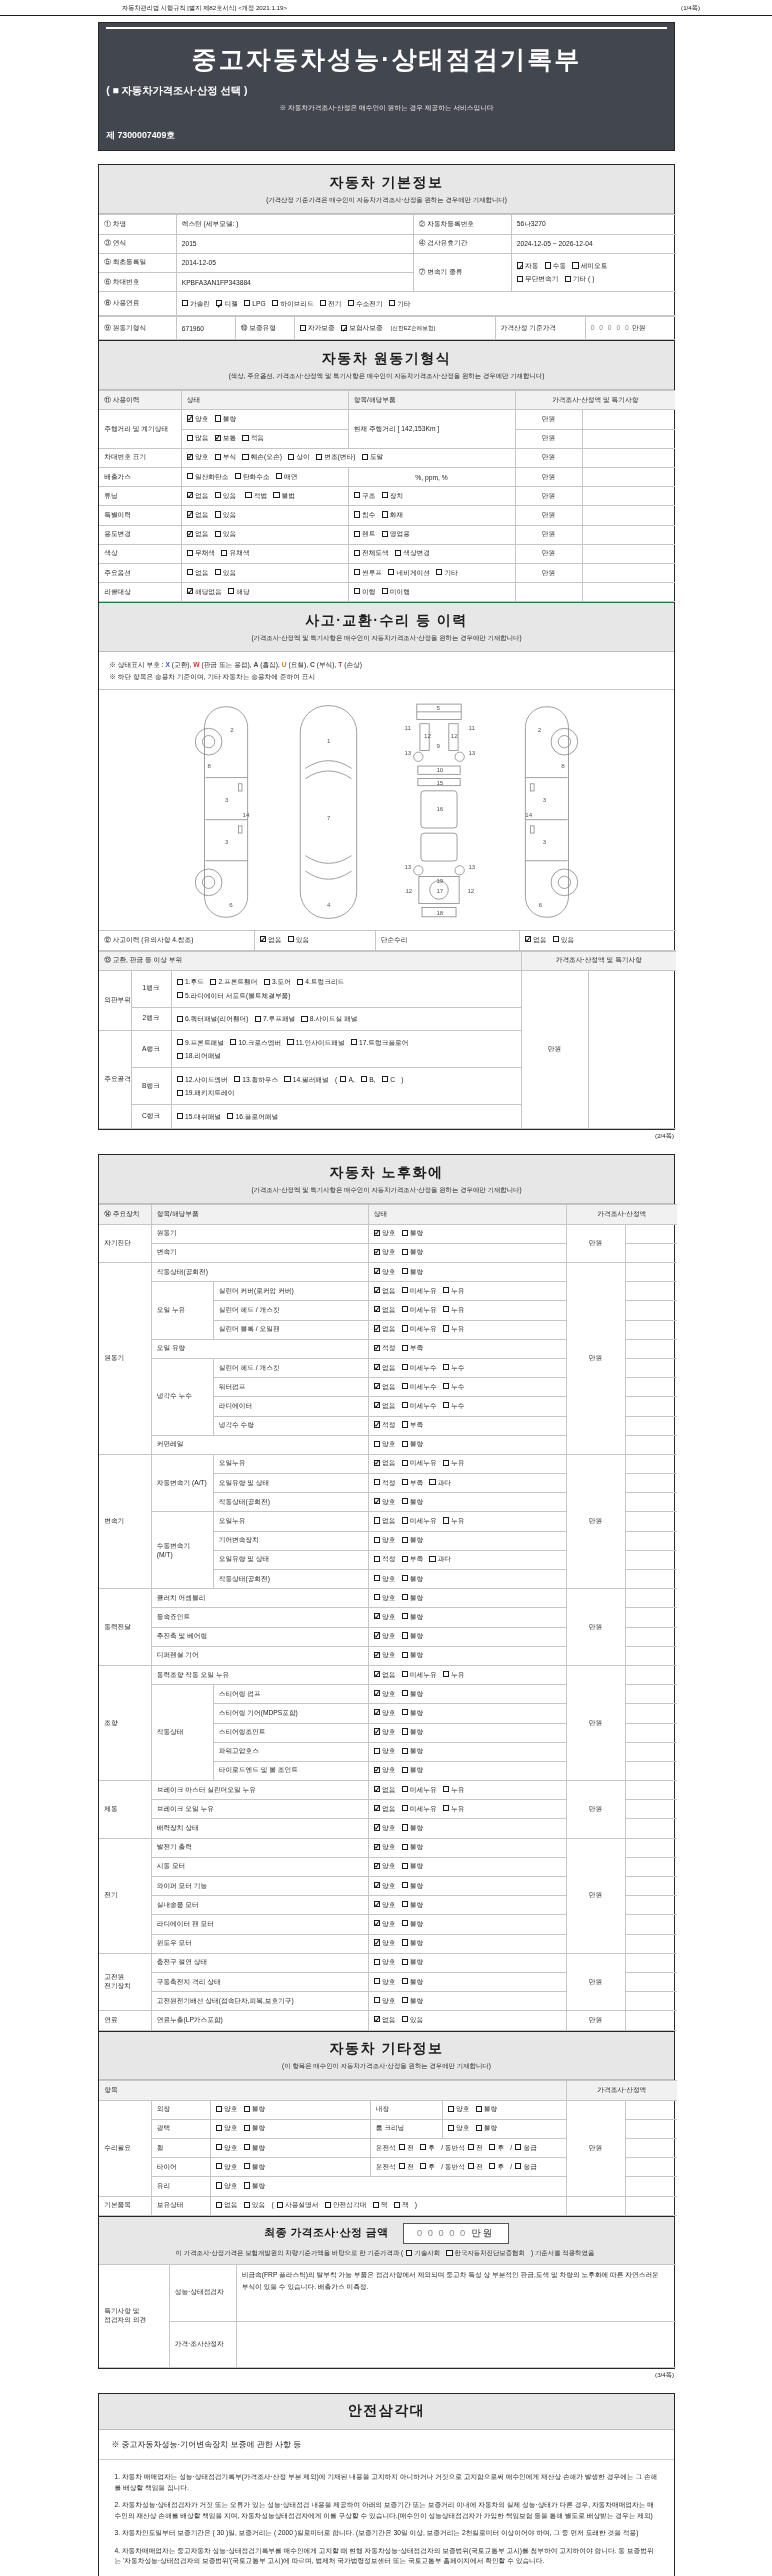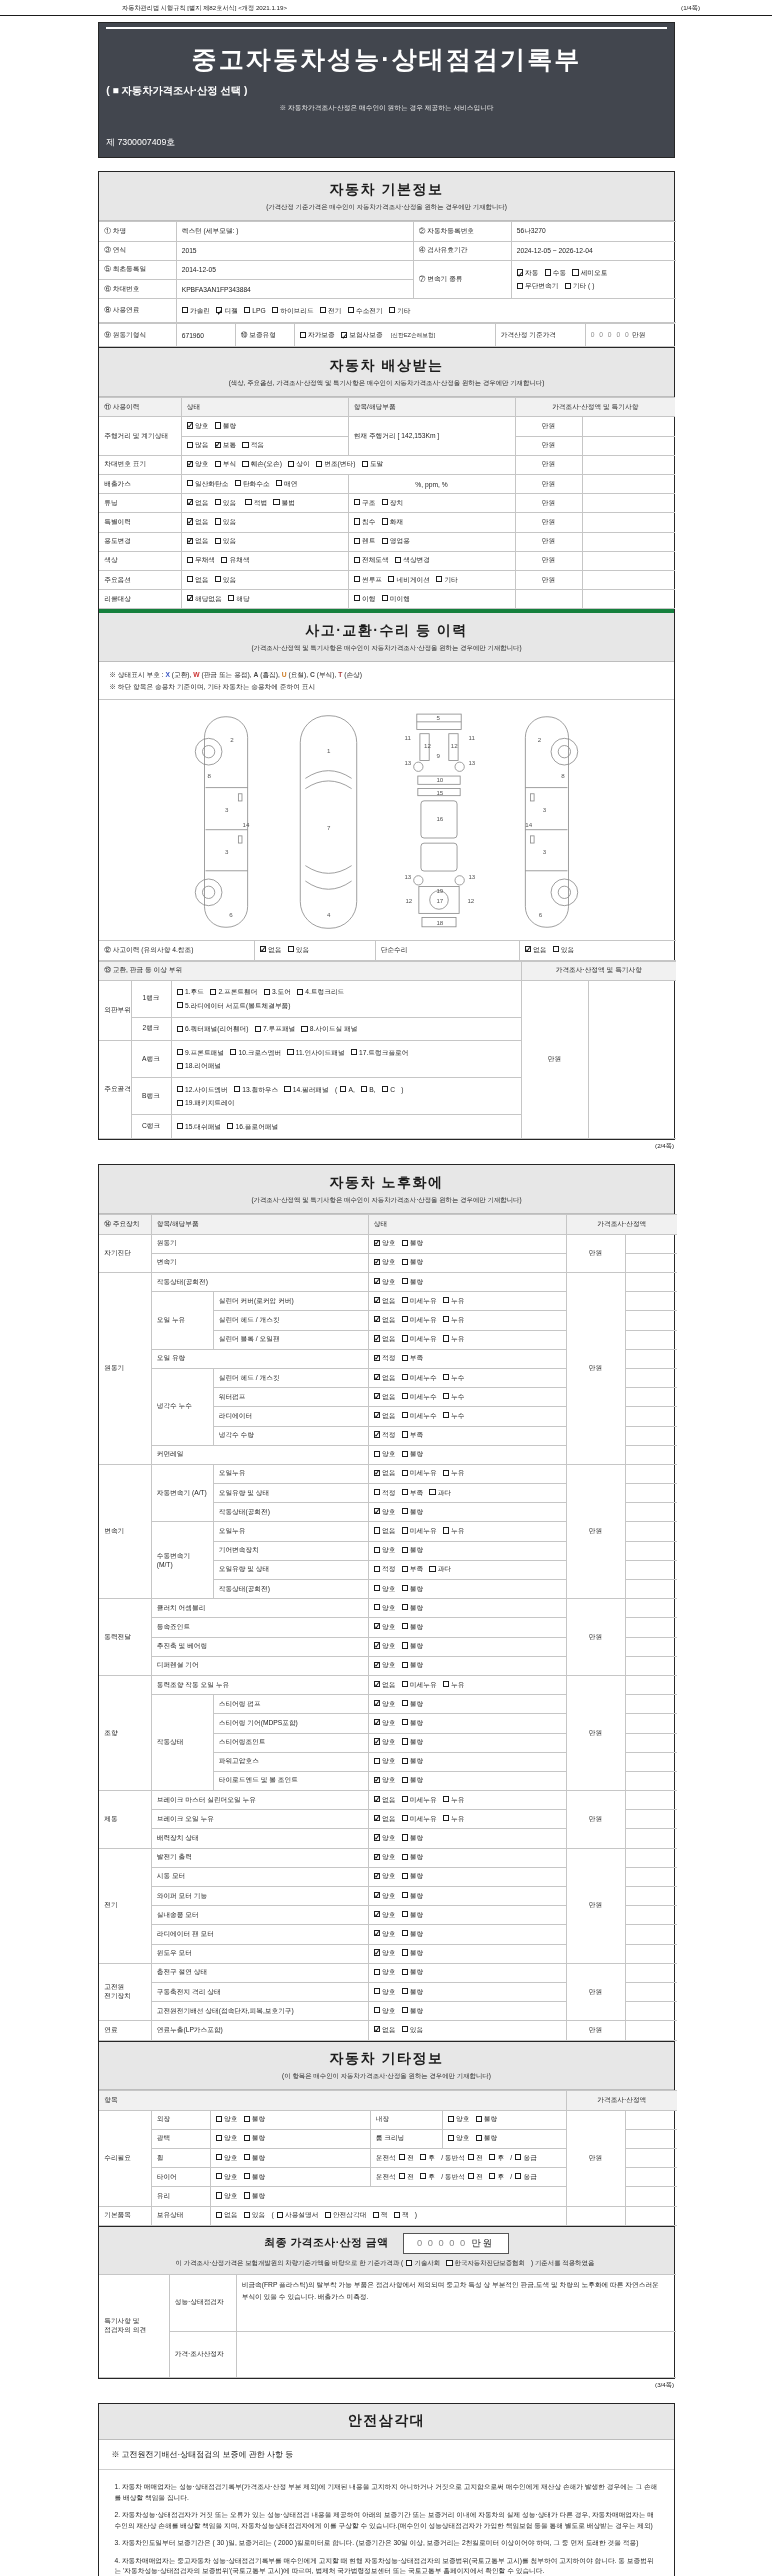--- a/index.html
+++ b/index.html
@@ -7,21 +7,21 @@
 body{width:773px;background:#fff;color:#1b1b1b;font-family:"Liberation Sans",sans-serif;font-size:6.7px}
 .topbar{display:flex;justify-content:space-between;align-items:flex-end;padding:4.1px 73px 1.5px 122px;font-size:6.2px;border-bottom:1px solid #1b1b1b}
 .sheet{width:577px;margin:0 auto}
 .pagemark{text-align:right;font-size:6.2px;padding:2.6px 1px 0}
 .box{border:1.5px solid #262626;background:#fff;margin-top:13px}
 .mhead{background:#42464e;color:#fff;padding:4.1px 7.2px 8.2px;border:1.5px solid #262626;margin-top:6.2px}
 .stripe{height:2.6px;background:#fff;margin-bottom:13.4px}
 .mtitle{text-align:center;font-size:25px;font-weight:bold;letter-spacing:2.1px}
 .msub{font-size:10.3px;margin-top:8.2px;font-weight:bold}
 .mnote{text-align:center;font-size:6.7px;margin-top:6.2px;color:#eee}
-.mno{font-size:8.8px;font-weight:normal;margin-top:24px}
+.mno{font-size:8.8px;font-weight:bold;margin-top:17px}
 .band{background:#e7e7e7;text-align:center;padding:8.2px 5.2px;border-bottom:0.5px solid #bdbdbd}
 .bt{font-size:14px;font-weight:bold;letter-spacing:1.5px}
 .bn{font-size:6.4px;margin-top:4.6px}
 table{border-collapse:collapse;width:100%;table-layout:fixed}
 td{border:0.5px solid #c6c6c6;padding:4.6px 5.2px;vertical-align:middle;word-break:keep-all;overflow:hidden}
 table tr td:first-child{border-left:none}
 table tr td:last-child{border-right:none}
 td.hd{background:#f1f1f1}
 .c{text-align:center}
 .cb{display:inline-block;width:6.2px;height:6.2px;border:0.8px solid #1f1f1f;background:#fff;vertical-align:-0.5px;position:relative;margin-right:2.1px}
@@ -120,21 +120,21 @@
           <span class="checks"><span class="ci"><span class="cb"></span><span>자가보증</span></span><span class="ci"><span class="cb on"></span><span>보험사보증</span></span></span>
           <span class="sm">[신한EZ손해보험]</span>
         </td>
         <td><span>가격산정 기준가격</span></td>
         <td><span class="gray0">0 0 0 0 0</span> <span>만원</span></td>
       </tr>
     </tbody>
       </table>
 
     <div class="band" style="border-top:1px solid #262626">
-      <div class="bt">자동차 배상받는</div>
+      <div class="bt">자동차 원동기형식</div>
       <div class="bn">(색상, 주요옵션, 가격조사·산정액 및 특기사항은 매수인이 자동차가격조사·산정을 원하는 경우에만 기재합니다)</div>
     </div>
     <table>
       <colgroup>
           <col style="width:82px">
           <col style="width:167px">
           <col style="width:167px">
           <col style="width:67px">
           <col style="width:93px">
         </colgroup>
@@ -208,21 +208,21 @@
       <tr>
         <td><span>리콜대상</span></td>
         <td><span class="ci"><span class="cb on"></span><span>해당없음</span></span><span class="ci"><span class="cb"></span><span>해당</span></span></td>
         <td><span class="ci"><span class="cb"></span><span>이행</span></span><span class="ci"><span class="cb"></span><span>미이행</span></span></td>
         <td></td>
         <td class="bl"></td>
       </tr>
     </tbody>
       </table>
 
-    <div class="band" style="border-top:4px solid #15803d">
+    <div class="band" style="border-top:1px solid #15803d">
       <div class="bt">사고·교환·수리 등 이력</div>
       <div class="bn">(가격조사·산정액 및 특기사항은 매수인이 자동차가격조사·산정을 원하는 경우에만 기재합니다)</div>
     </div>
     <div class="legend">
       <div><span>※ 상태표시 부호 : </span><span style="color: rgb(58, 87, 198); font-weight: bold;">X</span><span> (교환), </span><span style="color: rgb(204, 51, 51); font-weight: bold;">W</span><span> (판금 또는 용접), </span><span style="color: rgb(68, 68, 68); font-weight: bold;">A</span><span> (흠집), </span><span style="color: rgb(204, 122, 34); font-weight: bold;">U</span><span> (요철), </span><span style="color: rgb(68, 68, 68); font-weight: bold;">C</span><span> (부식), </span><span style="color: rgb(170, 68, 68); font-weight: bold;">T</span><span> (손상)</span></div>
       <div>※ 하단 항목은 승용차 기준이며, 기타 자동차는 승용차에 준하여 표시</div>
     </div>
 
     <div class="diag">
       <svg width="77" height="222" viewBox="0 0 150 430" style="font-size:13px">
@@ -718,21 +718,21 @@
       </tr>
     </tbody>
       </table>
   </div>
   <div class="pagemark">(3/4쪽)</div>
 
   <div class="box">
     <div class="band">
       <div class="bt">안전삼각대</div>
     </div>
-    <div class="nh">※ 고전원전기배선·상태점검의 보증에 관한 사항 등</div>
+    <div class="nh">※ 중고자동차성능·기어변속장치 보증에 관한 사항 등</div>
     <div class="nlist">
       <p class="ni">1.  자동차 매매업자는 성능·상태점검기록부(가격조사·산정 부분 제외)에 기재된 내용을 고지하지 아니하거나 거짓으로 고지함으로써 매수인에게 재산상 손해가 발생한 경우에는 그 손해를 배상할 책임을 집니다.</p>
       <p class="ni">2.  자동차성능·상태점검자가 거짓 또는 오류가 있는 성능·상태점검 내용을 제공하여 아래의 보증기간 또는 보증거리 이내에 자동차의 실제 성능·상태가 다른 경우, 자동차매매업자는 매수인의 재산상 손해를 배상할 책임을 지며, 자동차성능상태점검자에게 이를 구상할 수 있습니다.(매수인이 성능상태점검자가 가입한 책임보험 등을 통해 별도로 배상받는 경우는 제외)</p>
       <p class="ni">3.  자동차인도일부터 보증기간은 ( 30 )일, 보증거리는 ( 2000 )킬로미터로 합니다. (보증기간은 30일 이상, 보증거리는 2천킬로미터 이상이어야 하며, 그 중 먼저 도래한 것을 적용)</p>
       <p class="ni">4.  자동차매매업자는 중고자동차 성능·상태점검기록부를 매수인에게 고지할 때 현행 자동차성능·상태점검자의 보증범위(국토교통부 고시)를 첨부하여 고지하여야 합니다. 동 보증범위는 '자동차성능·상태점검자의 보증범위'(국토교통부 고시)에 따르며, 법제처 국가법령정보센터 또는 국토교통부 홈페이지에서 확인할 수 있습니다.</p>
       <p class="ni">5.  자동차의 리콜에 관한 사항은 자동차리콜센터(www.car.go.kr)에서 확인할 수 있습니다.</p>
       <p class="ni" style="margin-bottom:1px">6.  자동차365(www.car365.go.kr)에서 실매물 조회 및 정비이력 확인을 확인할 수 있습니다.</p>
       <p class="ns">- 자동차365 &gt; 자동차 실매물 검색 &gt; 차량번호 입력</p>
       <p class="ns">- 자동차365 &gt; 자동차 이력조회 &gt; 매매용차량조회 &gt; 자동차등록번호 검색</p>
       <p class="ni">2.  중고자동차의 구조·장치 등의 성능·상태를 고지하지 아니한 자, 거짓으로 점검하거나 거짓 고지한 자는 [자동차관리법] 제80조 제6호 및 제7호에 따라 2년 이하의 징역 또는 2천만원 이하의 벌금에 처합니다.</p>

